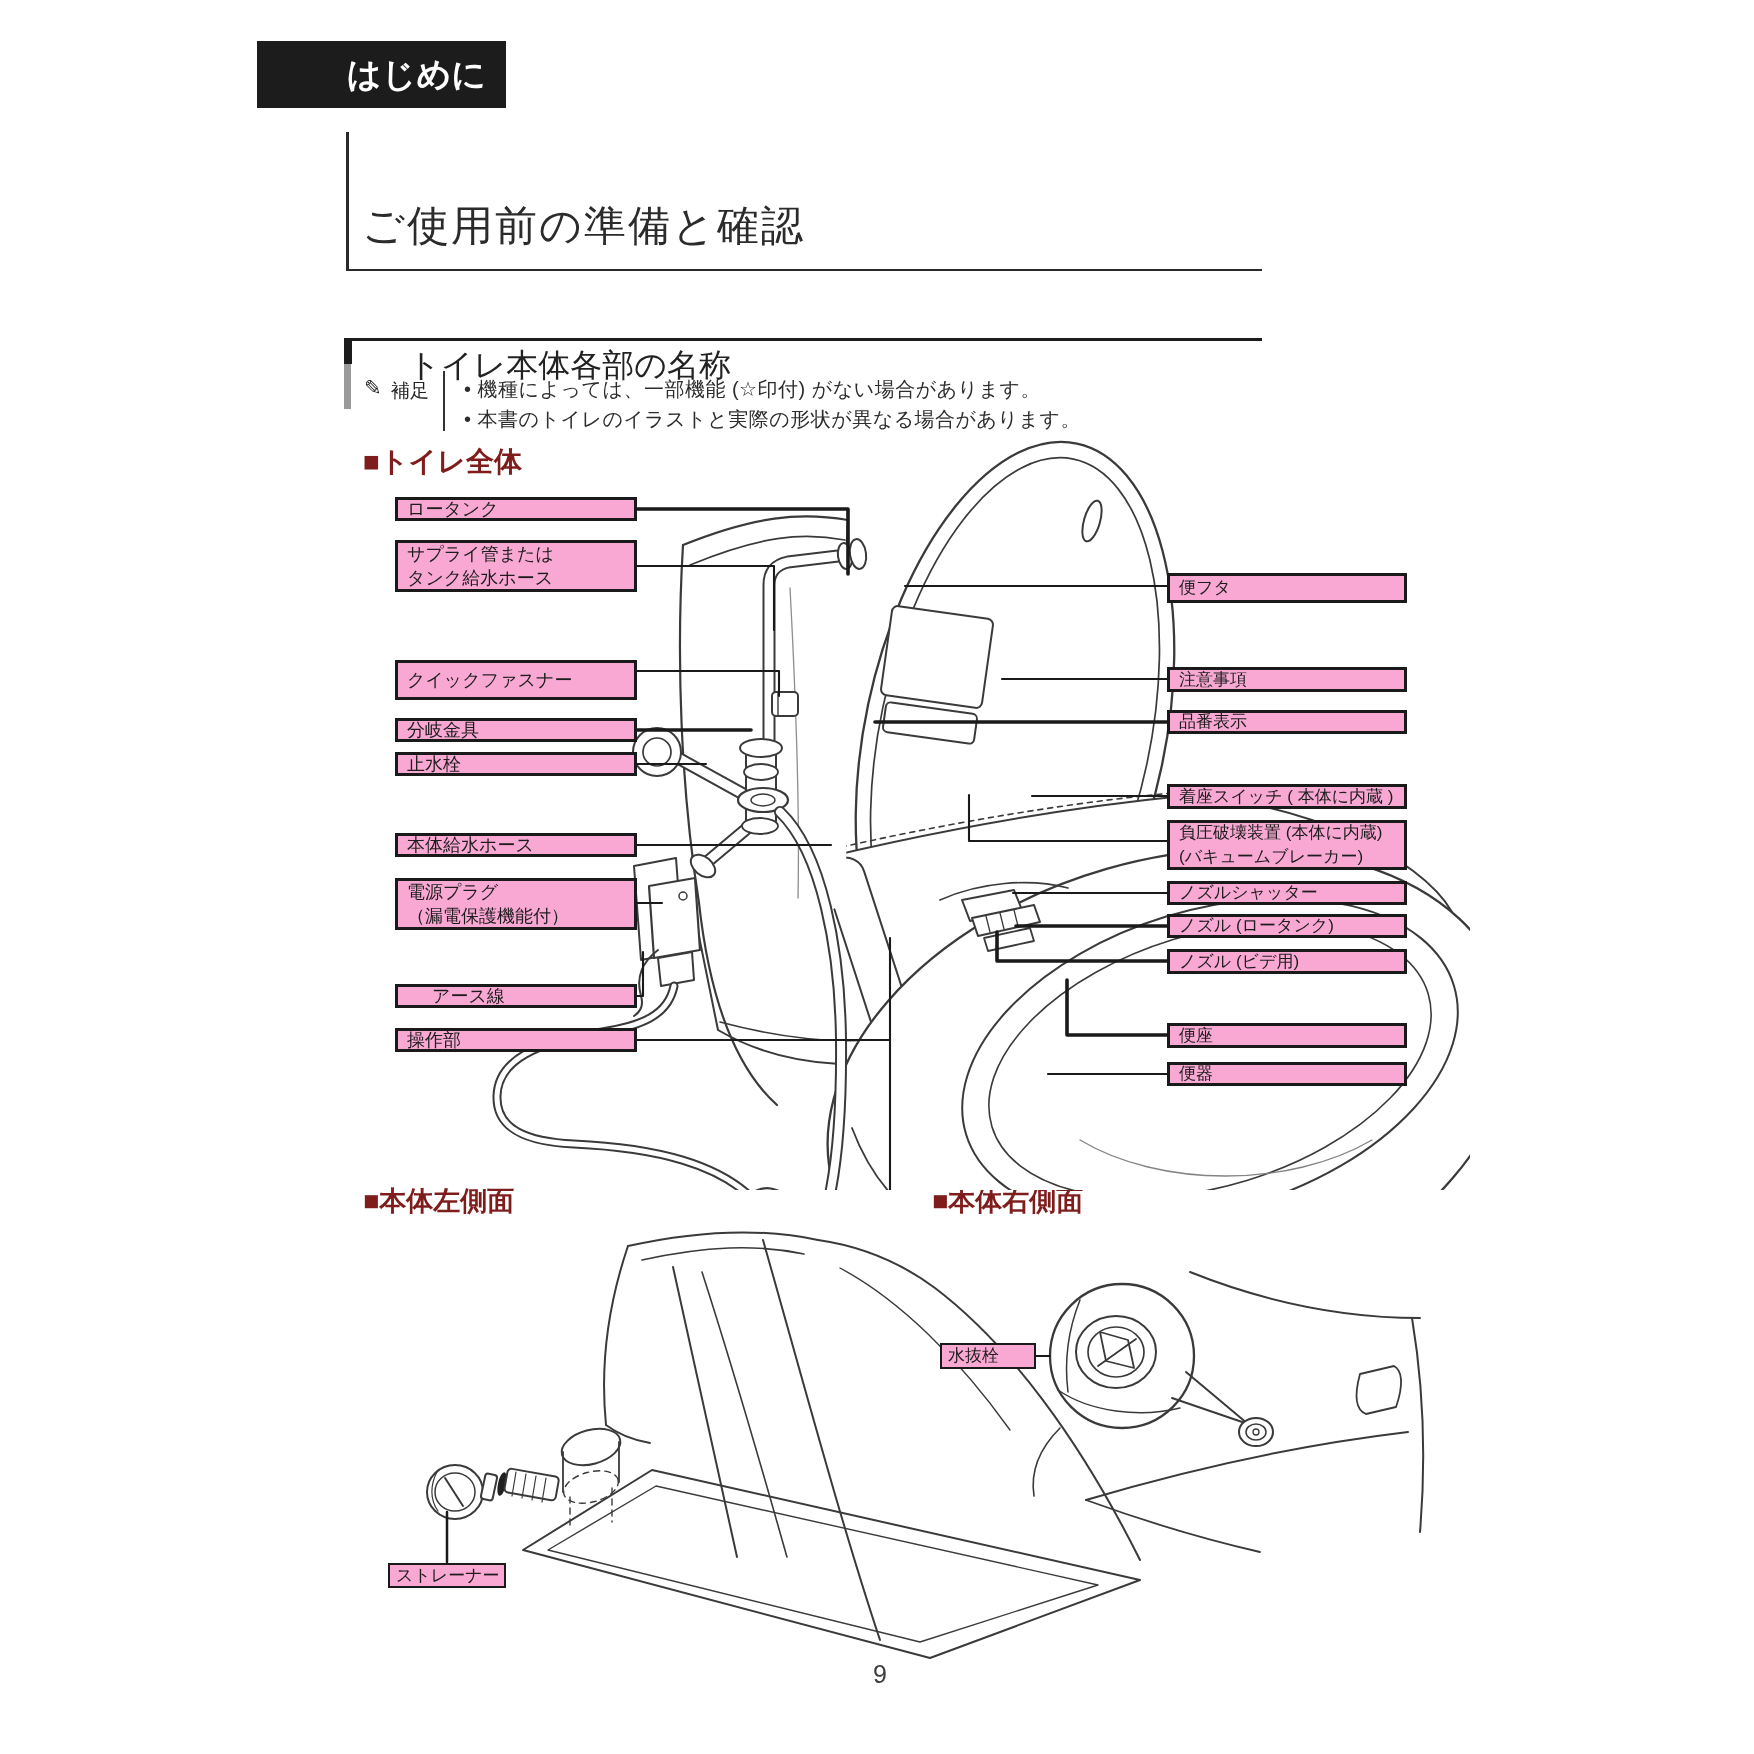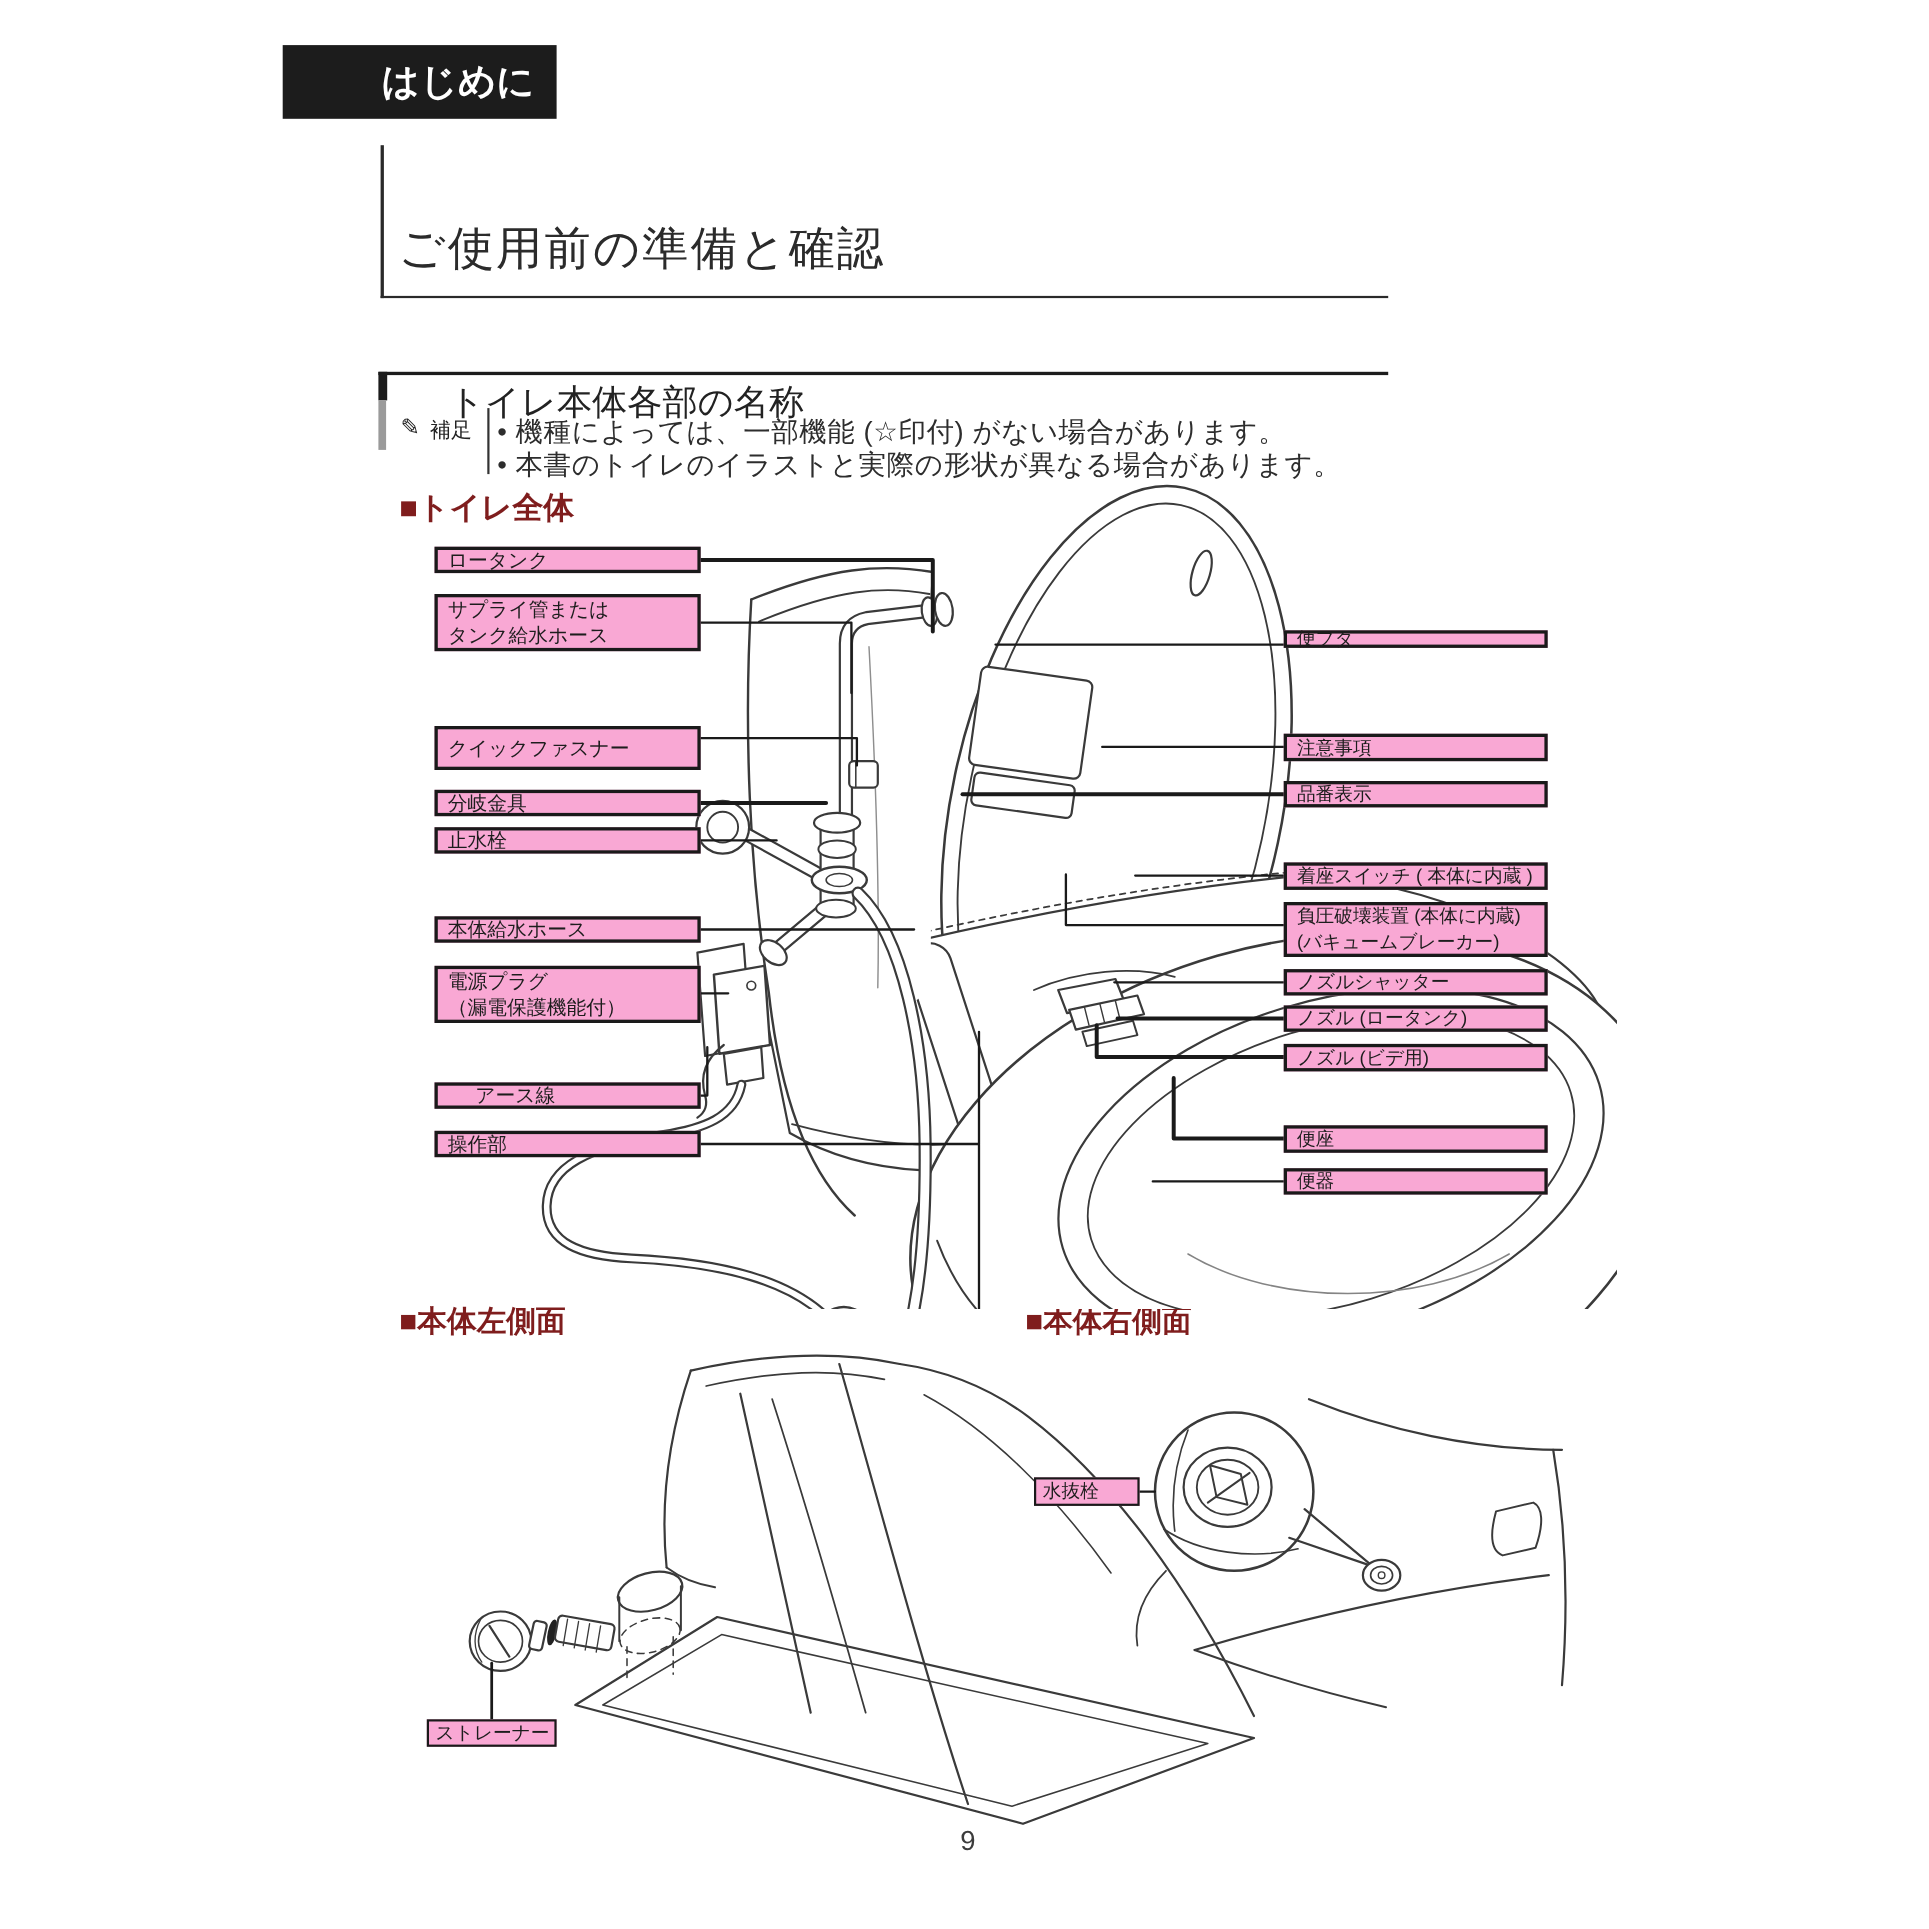--- a/index.html
+++ b/index.html
@@ -15,21 +15,21 @@
   #title-rule{left:346px;top:269px;width:916px;height:2px;background:#2a2a2a;}
   
   #section-rule{left:344px;top:338px;width:918px;height:3px;background:#1c1c1c;}
   #section-bar-black{left:344px;top:338px;width:8px;height:26px;background:#1c1c1c;}
   #section-bar-gray{left:344px;top:364px;width:7px;height:45px;background:#9a9a9a;}
   #section-title{left:361px;top:344px;font-size:32px;font-weight:500;color:#222;margin-left:47px;}
   
   #note-icon{left:364px;top:376px;font-size:21px;color:#222;}
   #note-label{left:391px;top:378px;font-size:19px;color:#222;}
   #note-divider{left:443px;top:371px;width:2px;height:60px;background:#333;}
-  .note-line{left:452px;font-size:25px;color:#2d2d2d;letter-spacing:0.5px;}
+  .note-line{left:464px;font-size:20px;color:#2d2d2d;letter-spacing:0.5px;}
   #note-line-1{top:376px;}
   #note-line-2{top:406px;}
   
   .diagram-heading{font-weight:bold;color:#7f1d1d;}
   #whole-heading{left:363px;top:443px;font-size:28px;}
   #left-view-heading{left:363px;top:1183px;font-size:27px;}
   #right-view-heading{left:932px;top:1183px;font-size:27px;}
   
   .label-box{position:absolute;background:#f9a8d4;border:3px solid #1a1a1a;box-sizing:border-box;
       font-size:18px;color:#1d1d1d;display:flex;flex-direction:column;justify-content:center;
@@ -292,21 +292,21 @@
 タンク給水ホース</div>
   <div class="label-box lf" style="top:660px;height:40px;">クイックファスナー</div>
   <div class="label-box lf" style="top:718px;height:24px;">分岐金具</div>
   <div class="label-box lf" style="top:752px;height:24px;">止水栓</div>
   <div class="label-box lf" style="top:833px;height:24px;">本体給水ホース</div>
   <div class="label-box lf" style="top:878px;height:52px;">電源プラグ
 （漏電保護機能付）</div>
   <div class="label-box lf" style="top:984px;height:24px;padding-left:34px;">アース線</div>
   <div class="label-box lf" style="top:1028px;height:24px;">操作部</div>
 
-  <div class="label-box rt" style="top:573px;height:16px;">便フタ</div>
+  <div class="label-box rt" style="top:573px;height:30px;">便フタ</div>
   <div class="label-box rt" style="top:667px;height:25px;">注意事項</div>
   <div class="label-box rt" style="top:710px;height:24px;">品番表示</div>
   <div class="label-box rt" style="top:784px;height:25px;">着座スイッチ ( 本体に内蔵 )</div>
   <div class="label-box rt" style="top:820px;height:50px;">負圧破壊装置 (本体に内蔵)
 (バキュームブレーカー)</div>
   <div class="label-box rt" style="top:881px;height:24px;">ノズルシャッター</div>
   <div class="label-box rt" style="top:914px;height:24px;">ノズル (ロータンク)</div>
   <div class="label-box rt" style="top:949px;height:25px;">ノズル (ビデ用)</div>
   <div class="label-box rt" style="top:1023px;height:25px;">便座</div>
   <div class="label-box rt" style="top:1062px;height:24px;">便器</div>

